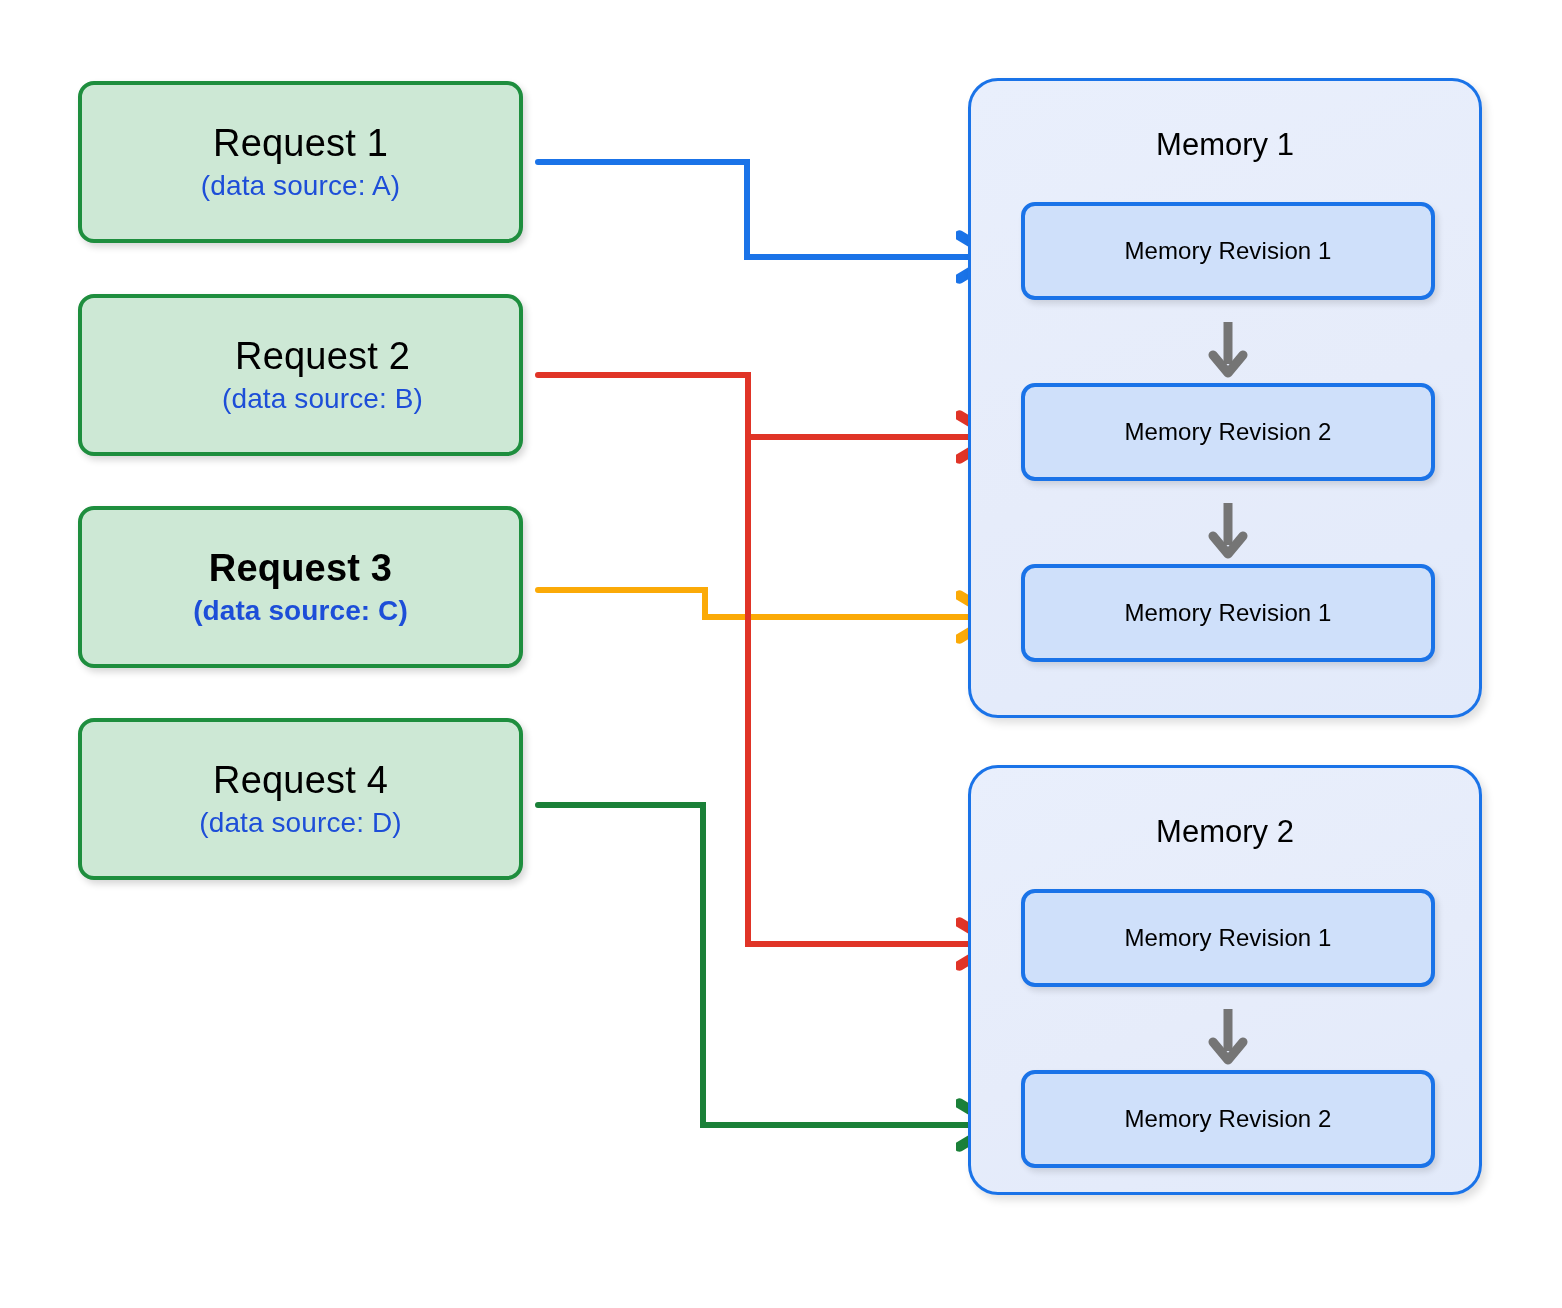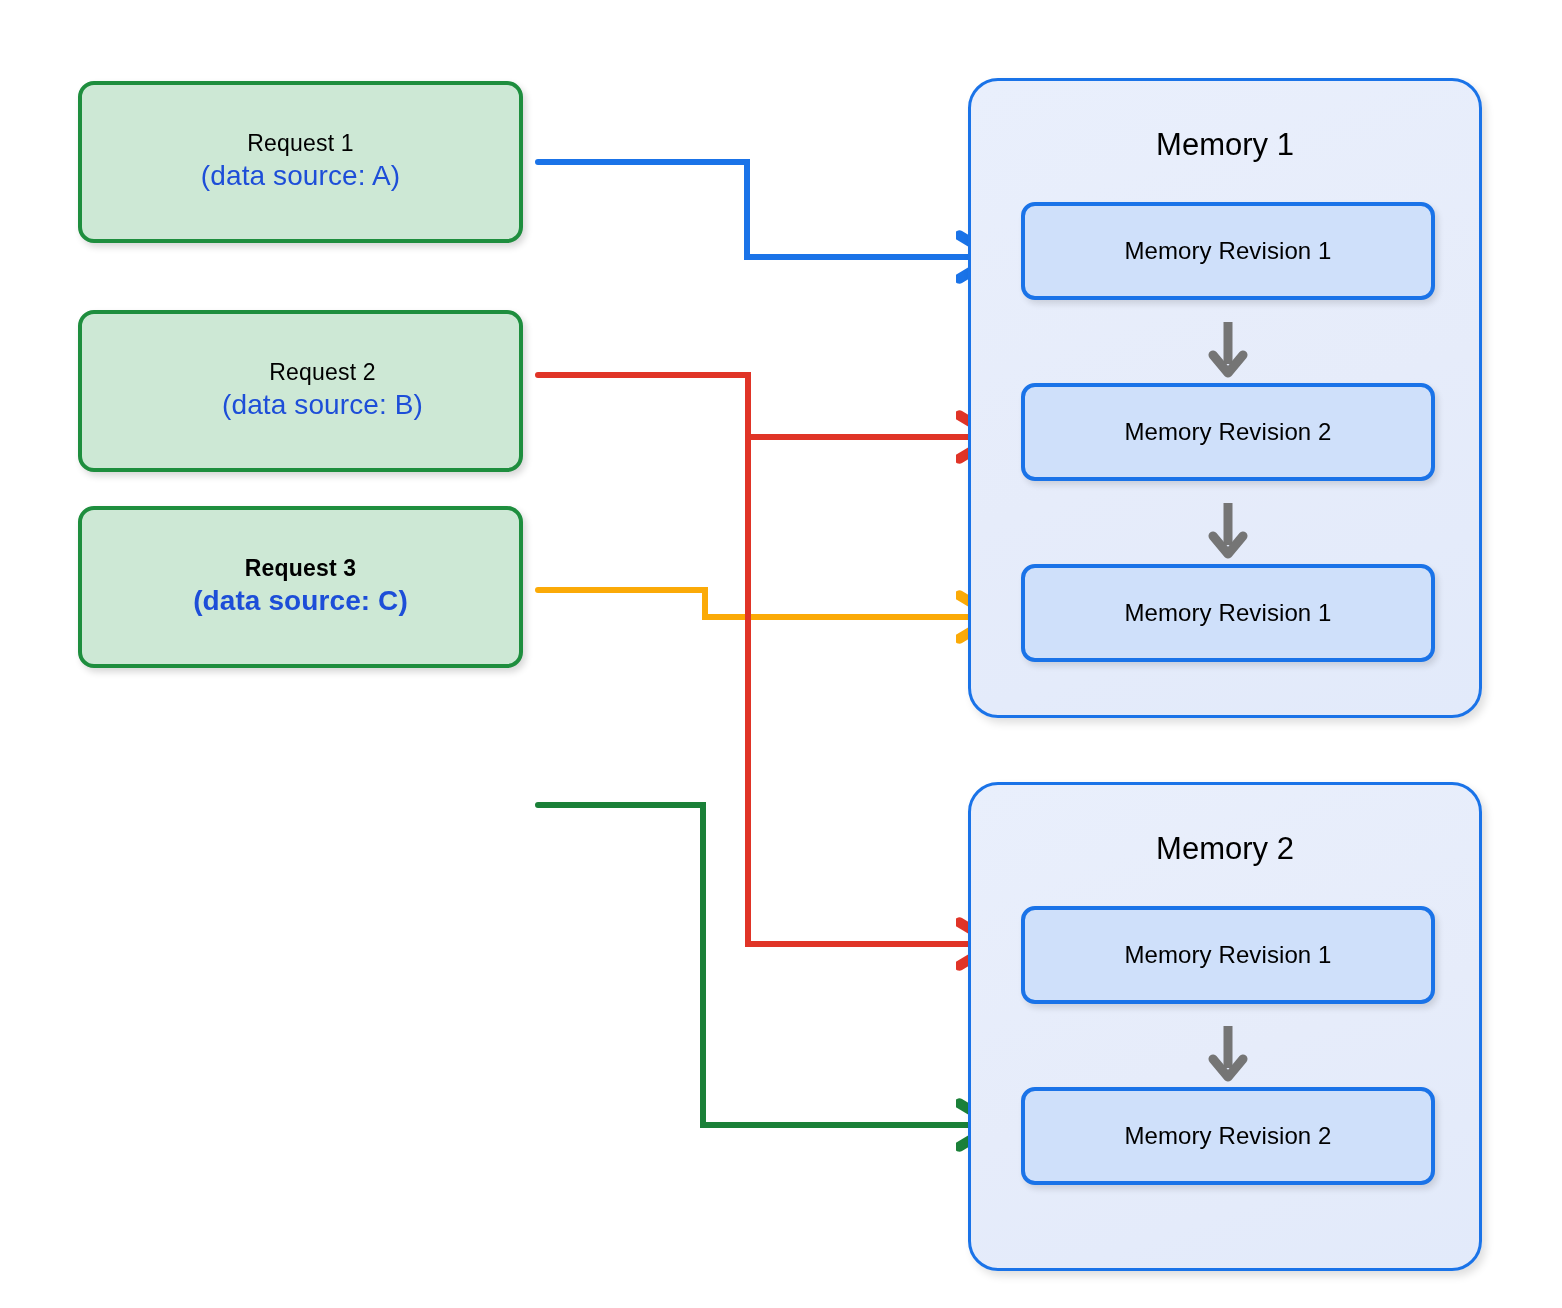--- a/index.html
+++ b/index.html
@@ -38,21 +38,21 @@
     border: 4px solid #1e8e3e;
     border-radius: 16px;
     display: flex;
     flex-direction: column;
     align-items: center;
     justify-content: center;
     box-shadow: 3px 4px 7px rgba(0,0,0,0.16);
     z-index: 3;
   }
   .request-title {
-    font-size: 23px;
+    font-size: 38px;
     color: #000000;
     line-height: 1.25;
     letter-spacing: 0.2px;
   }
   .request-sub {
     font-size: 28px;
     color: #1d4ed8;
     line-height: 1.3;
     letter-spacing: 0.1px;
   }
@@ -132,30 +132,34 @@
     <path d="M 538,375 L 748,375 L 748,944 L 993,944" fill="none" stroke="#e03427" stroke-width="6" stroke-linecap="round" stroke-linejoin="miter" marker-end="url(#ah-red)"></path>
 
     <path d="M 748,437 L 993,437" fill="none" stroke="#e03427" stroke-width="6" stroke-linecap="round" stroke-linejoin="miter" marker-end="url(#ah-red)"></path>
   </svg>
 
   <div class="request-box" style="top:81px;">
     <div class="request-title">Request 1</div>
     <div class="request-sub">(data source: A)</div>
   </div>
 
-  <div class="request-box" style="top:310px;padding-left:44px;">
+  <div class="request-box" style="top:294px;padding-left:44px;">
     <div class="request-title">Request 2</div>
     <div class="request-sub">(data source: B)</div>
   </div>
 
   <div class="request-box" style="top:506px;font-weight:bold;">
     <div class="request-title">Request 3</div>
     <div class="request-sub">(data source: C)</div>
   </div>
 
+  <div class="request-box" style="top:718px;">
+    <div class="request-title">Request 4</div>
+    <div class="request-sub">(data source: D)</div>
+  </div>
 
   <div class="memory-container" style="top:78px; height:640px;">
 
     <div class="memory-title" style="top:46px;">Memory 1</div>
 
     <div class="revision-box" style="top:121px;">
       <span class="revision-label">Memory Revision 1</span>
     </div>
 
     <svg class="down-arrow" style="left:236px; top:239px;" viewBox="0 0 42 58" xmlns="http://www.w3.org/2000/svg">
@@ -170,21 +174,21 @@
     <svg class="down-arrow" style="left:236px; top:420px;" viewBox="0 0 42 58" xmlns="http://www.w3.org/2000/svg">
       <path d="M21,2 L21,44" stroke="#757575" stroke-width="9" stroke-linecap="butt" fill="none"></path>
       <path d="M6,35 L21,53 L36,35" fill="none" stroke="#757575" stroke-width="9" stroke-linecap="round" stroke-linejoin="round"></path>
     </svg>
 
     <div class="revision-box" style="top:483px;">
       <span class="revision-label">Memory Revision 1</span>
     </div>
   </div>
 
-  <div class="memory-container" style="top:765px; height:489px;margin-top:17px;">
+  <div class="memory-container" style="top:765px; height:430px;">
 
     <div class="memory-title" style="top:46px;">Memory 2</div>
 
     <div class="revision-box" style="top:121px;">
       <span class="revision-label">Memory Revision 1</span>
     </div>
 
     <svg class="down-arrow" style="left:236px; top:239px;" viewBox="0 0 42 58" xmlns="http://www.w3.org/2000/svg">
       <path d="M21,2 L21,44" stroke="#757575" stroke-width="9" stroke-linecap="butt" fill="none"></path>
       <path d="M6,35 L21,53 L36,35" fill="none" stroke="#757575" stroke-width="9" stroke-linecap="round" stroke-linejoin="round"></path>

